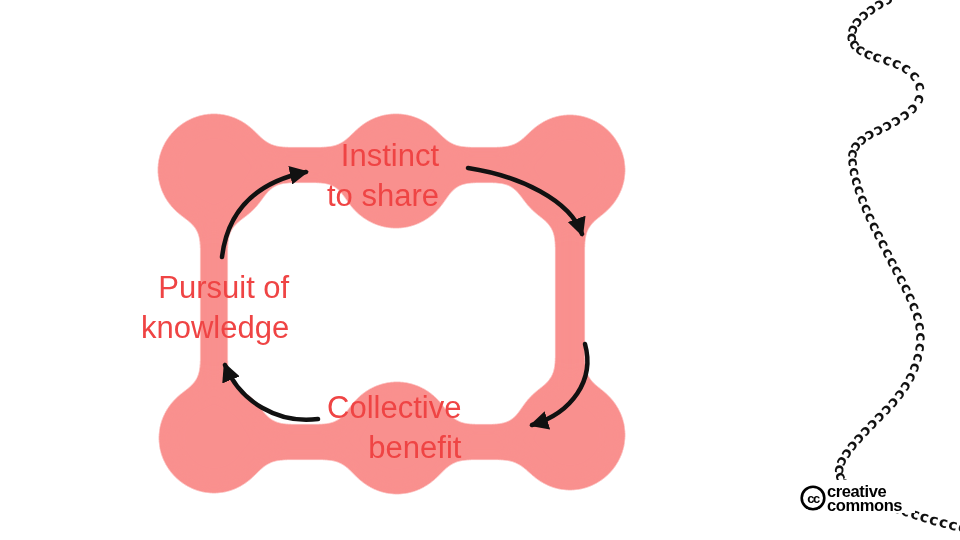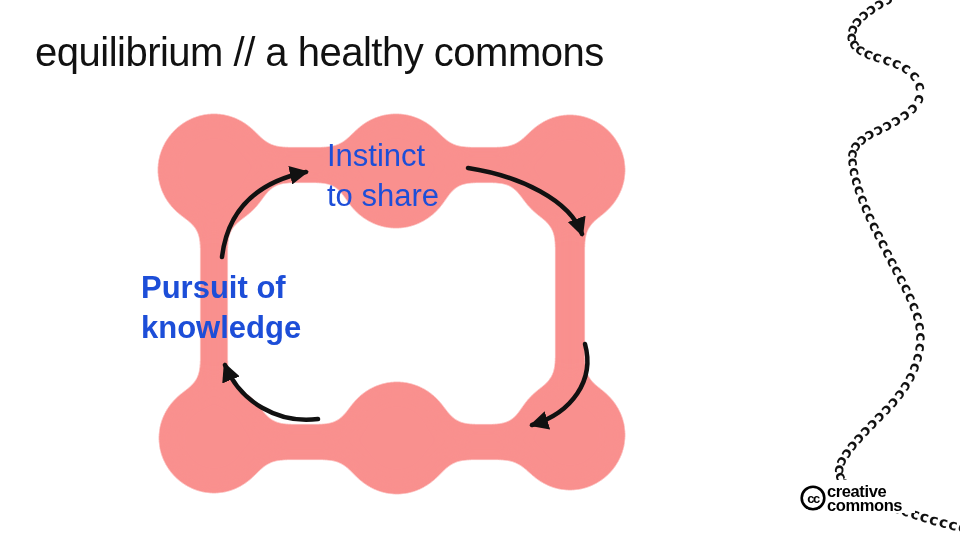--- a/index.html
+++ b/index.html
@@ -12,26 +12,26 @@
   }
   .stage svg{position:absolute;left:0;top:0;}
   .page-title{
     position:absolute;left:35px;top:30px;
     font-size:40px;font-weight:500;letter-spacing:-0.5px;
     color:#111111;white-space:nowrap;
   }
   .node-label{
     position:absolute;
     font-size:31px;line-height:40px;font-weight:400;
-    color:#1d4ed8;white-space:pre-line;
+    color:#ef4444;white-space:pre-line;text-align:right;
   }
   .lbl-instinct{left:327px;top:136px;}
   .lbl-mutual{left:477px;top:258px;}
   .lbl-collective{left:327px;top:388px;}
-  .lbl-pursuit{left:141px;top:268px;font-weight:bold;}
+  .lbl-pursuit{left:141px;top:268px;}
   .strand-text{
     font-family:"DejaVu Sans", sans-serif;
     font-weight:700;font-size:15px;letter-spacing:1px;
     fill:#111111;
   }
   .cc-word{
     font-family:"Liberation Sans", sans-serif;
     font-weight:700;font-size:16.5px;letter-spacing:-0.4px;
     fill:#000000;
   }
@@ -89,20 +89,21 @@
 
     <g>
       <rect x="797" y="480" width="118" height="33" fill="#ffffff"></rect>
       <circle cx="813" cy="498" r="11.3" fill="#ffffff" stroke="#000000" stroke-width="2.6"></circle>
       <text class="cc-icon-text" x="813" y="502.5" text-anchor="middle">cc</text>
       <text class="cc-word" x="827" y="497">creative</text>
       <text class="cc-word" x="827" y="510.5">commons</text>
     </g>
   </svg>
 
-  <div class="page-title">equilibrium // a healthy commons</div>
 
   <div class="node-label lbl-instinct">Instinct
 to share</div>
+  <div class="node-label lbl-collective">Collective
+benefit</div>
   <div class="node-label lbl-pursuit">Pursuit of
 knowledge</div>
 
 </div>
 
 </body></html>

